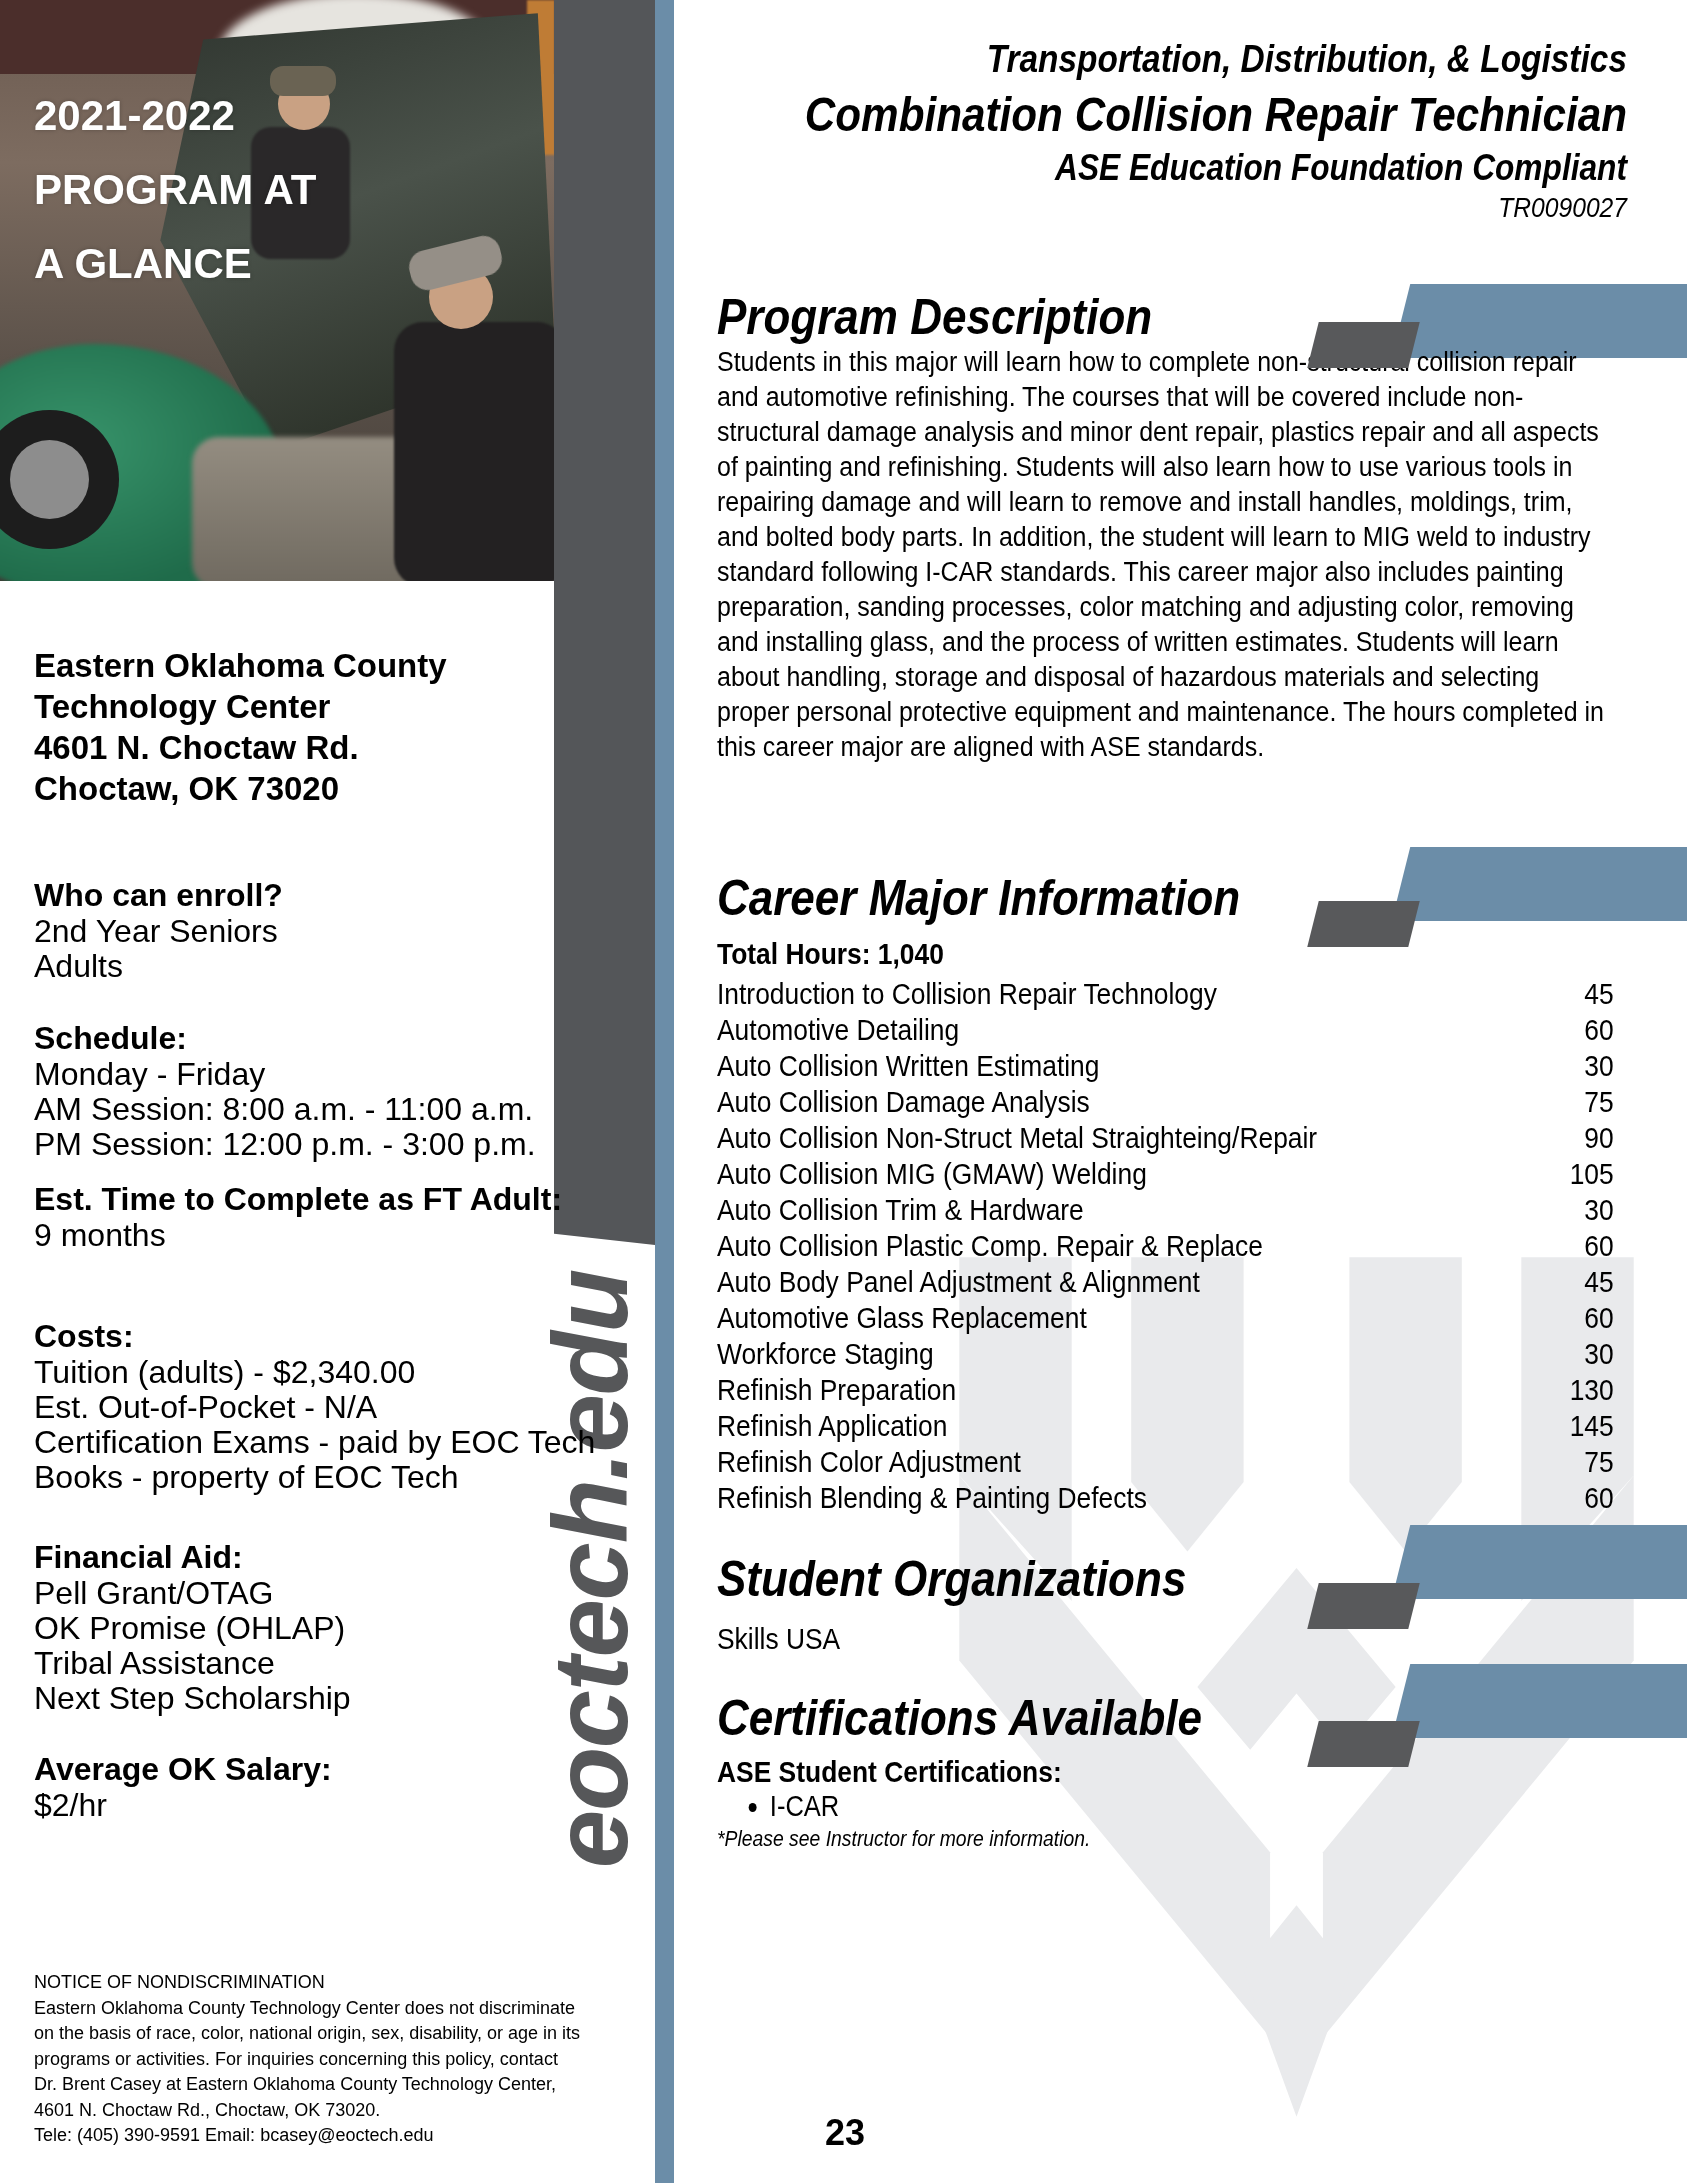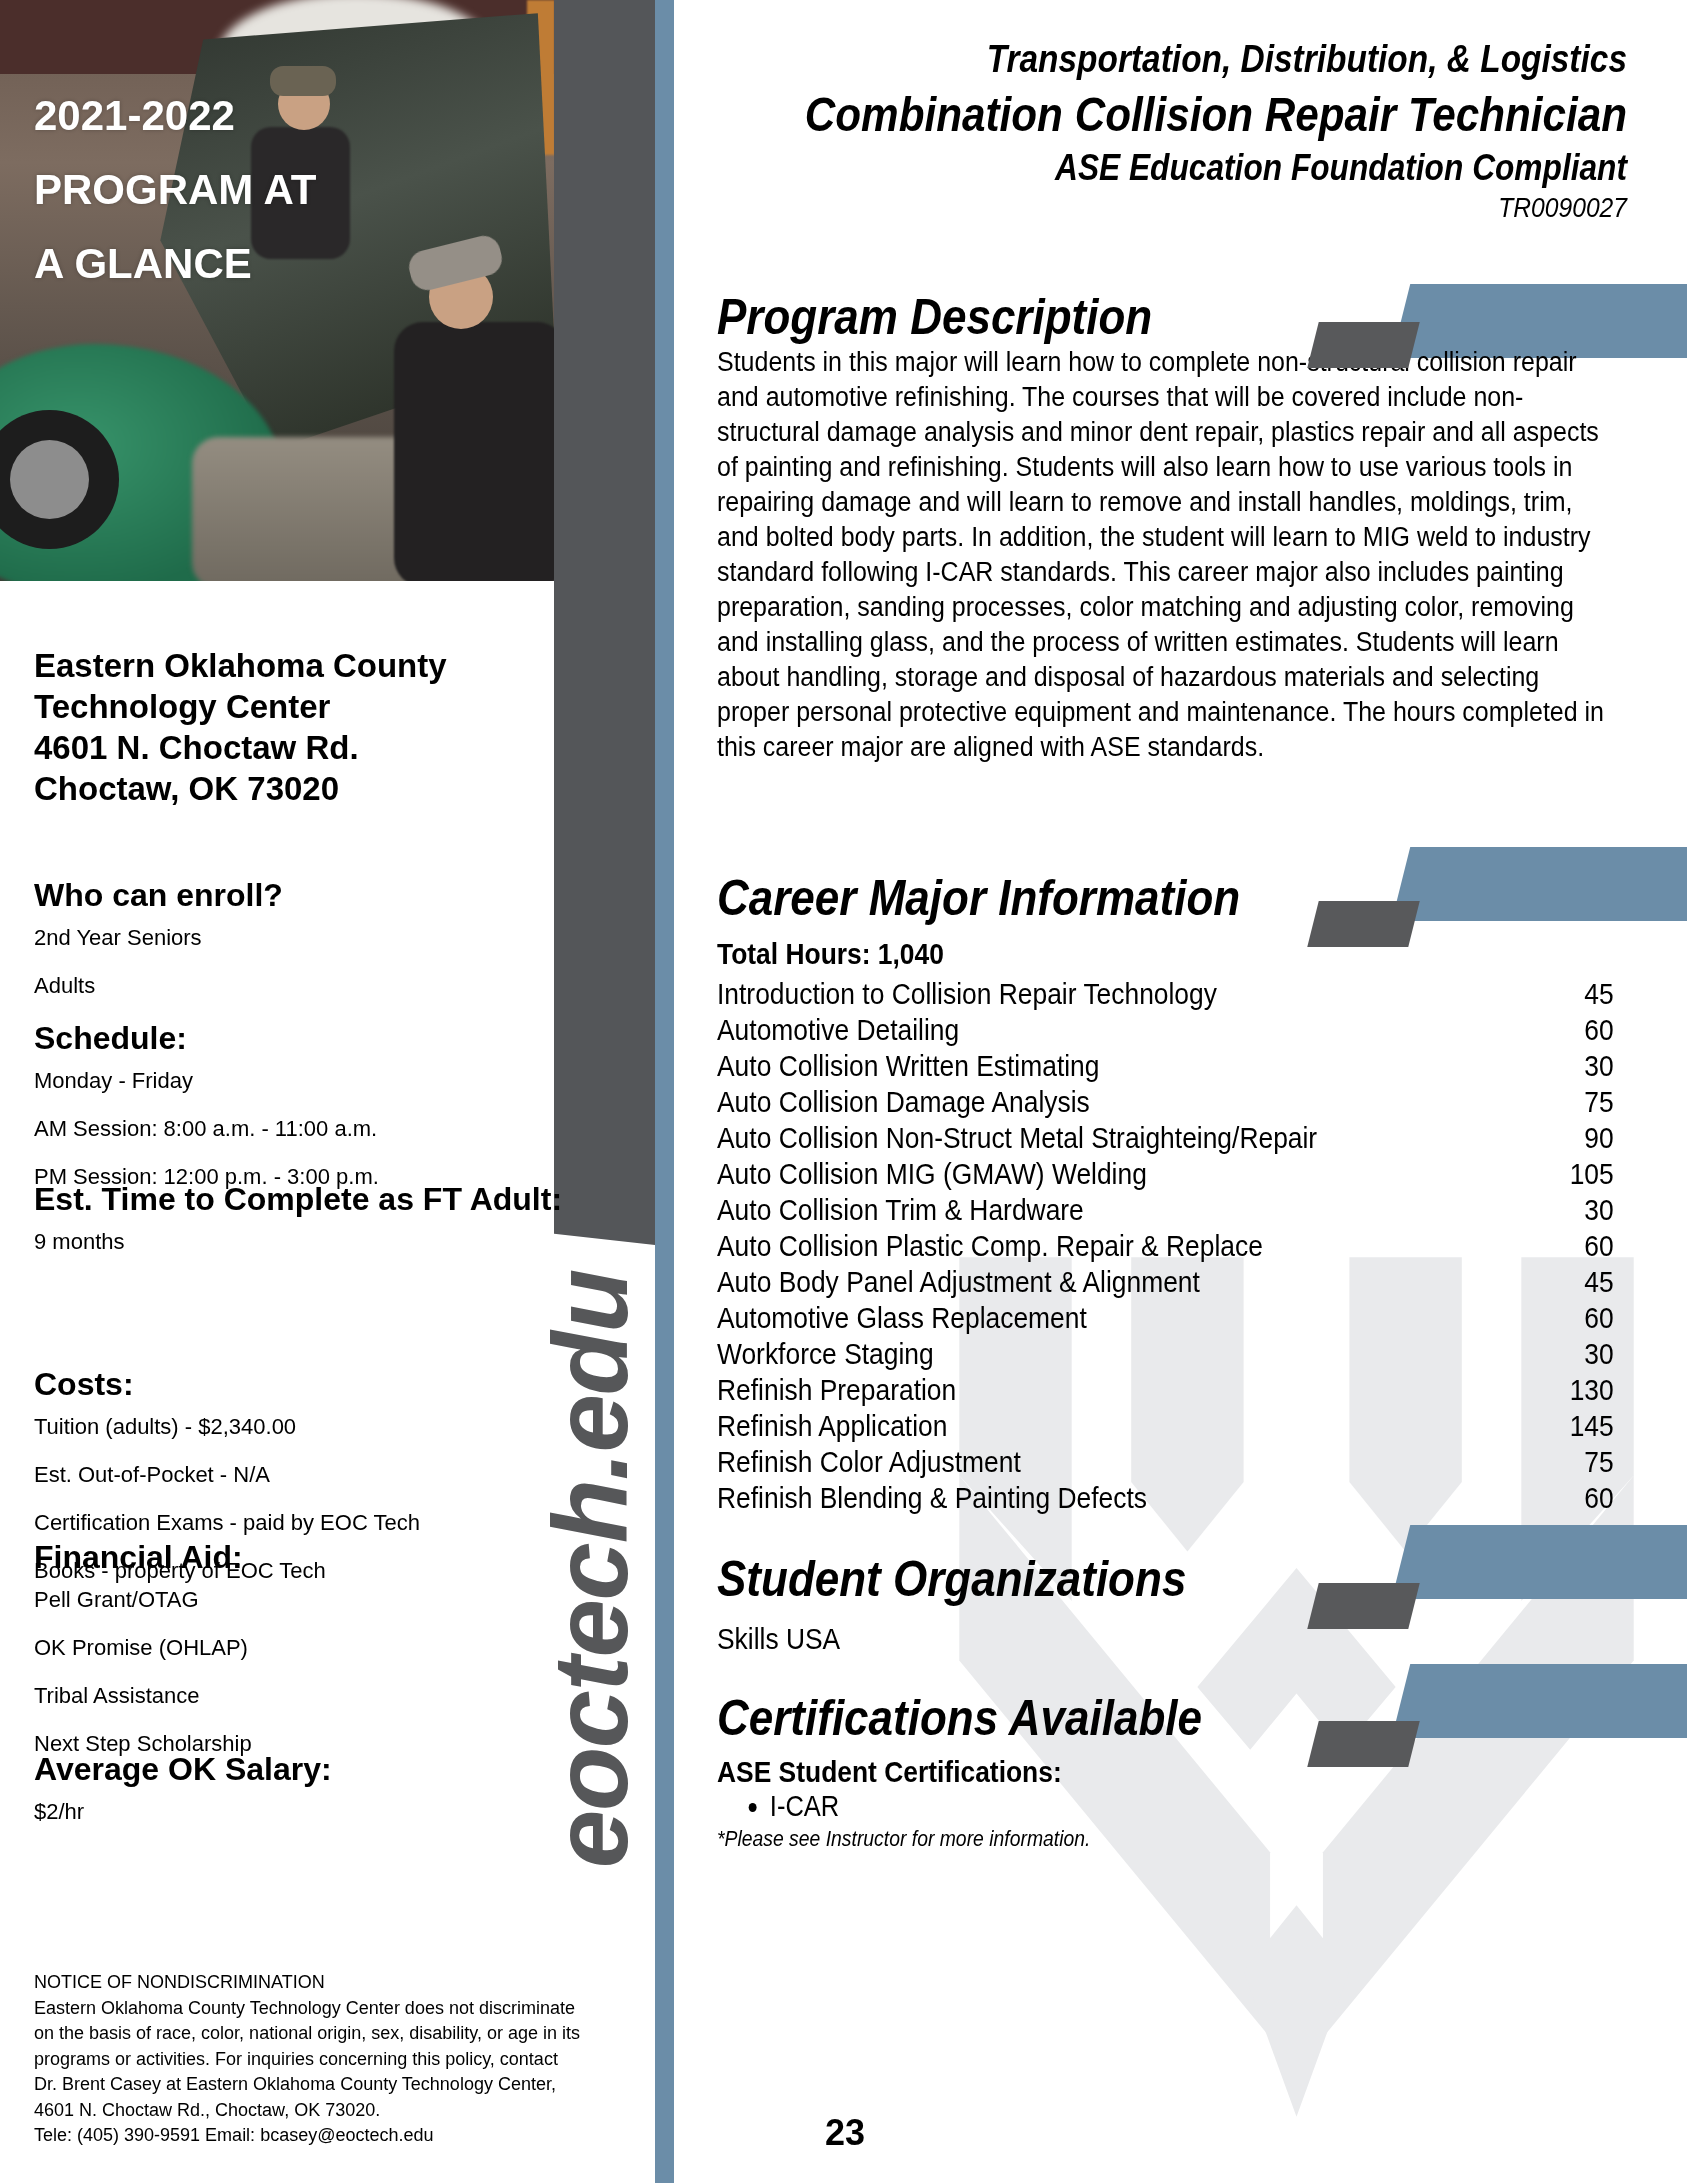--- a/index.html
+++ b/index.html
@@ -37,22 +37,22 @@
                 font-size:105px;font-weight:bold;font-style:italic;color:#565759;white-space:nowrap;letter-spacing:-1.3px;z-index:2;}
 
   
   .watermark{position:absolute;left:913px;top:1257px;z-index:0;}
 
   
   .left-col{position:absolute;left:0;top:581px;width:655px;z-index:3;}
   .lc{position:absolute;left:34px;}
   .lc-address{top:64px;font-size:33px;font-weight:bold;line-height:41px;white-space:pre-line;}
   .lc-block h3{margin:0;font-size:32px;font-weight:bold;line-height:38px;}
-  .lc-block .lines{font-size:22px;line-height:48px;white-space:pre-line;}
-  .b-who{top:283px;margin-top:12px;} .b-sched{top:438px;} .b-est{top:599px;} .b-costs{top:736px;margin-top:48px;}
+  .lc-block .lines{font-size:32px;line-height:35px;white-space:pre-line;}
+  .b-who{top:283px;margin-top:12px;} .b-sched{top:438px;} .b-est{top:599px;} .b-costs{top:736px;}
   .b-fa{top:957px;} .b-sal{top:1169px;}
   .lc-notice{top:1389px;font-size:18px;line-height:25.5px;white-space:pre-line;width:635px;}
 
   
   .r-head{position:absolute;right:60px;top:34px;width:992px;text-align:right;z-index:1;}
   .r-head .l{display:block;transform:scaleX(.88);transform-origin:100% 50%;white-space:nowrap;}
   .rh1{font-size:38px;font-weight:bold;font-style:italic;line-height:50px;}
   .rh2{font-size:48px;font-weight:bold;font-style:italic;line-height:61px;}
   .rh3{font-size:36px;font-weight:bold;font-style:italic;line-height:45px;}
   .rh4{font-size:28px;font-style:italic;line-height:36px;}

